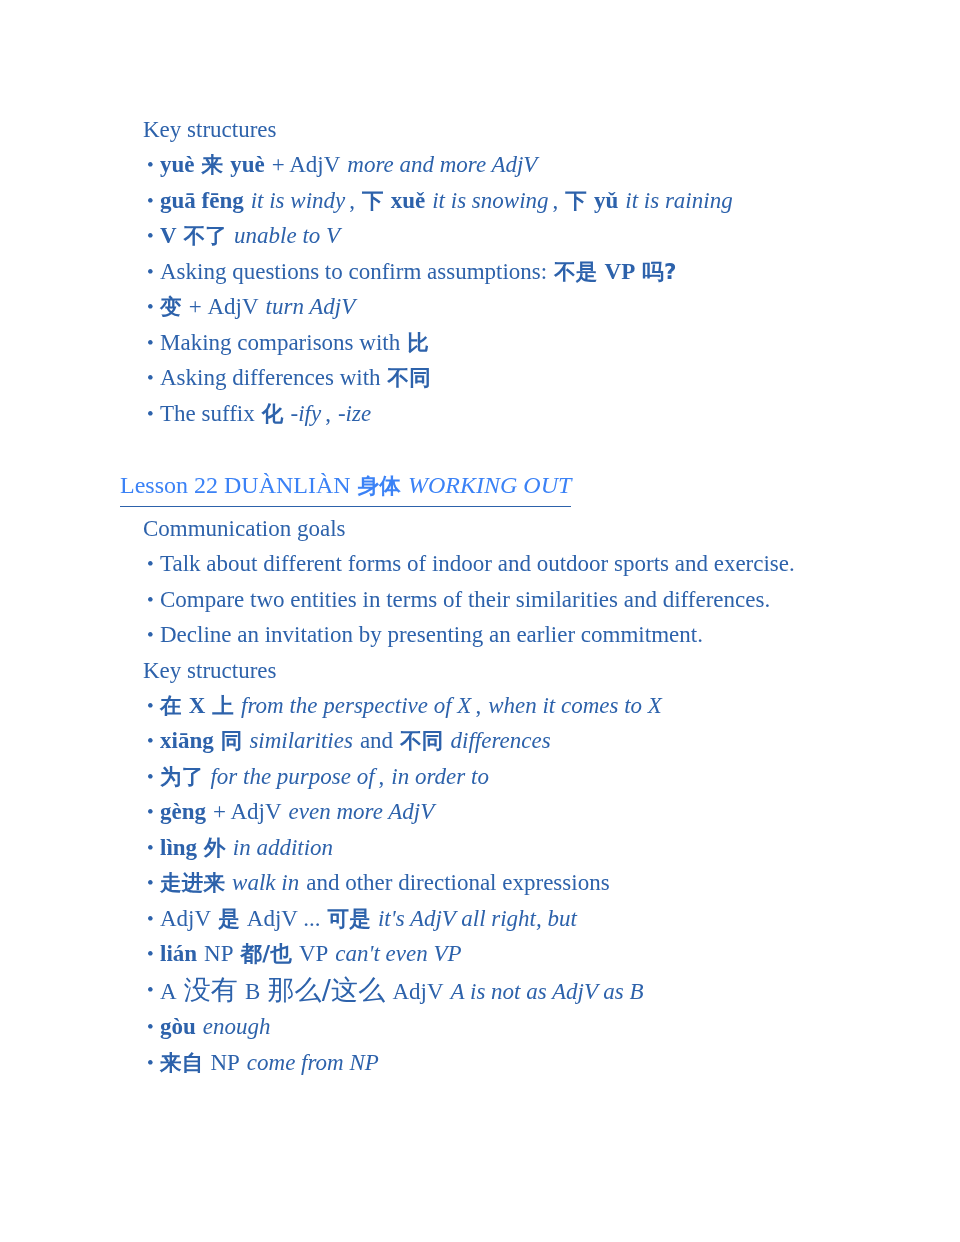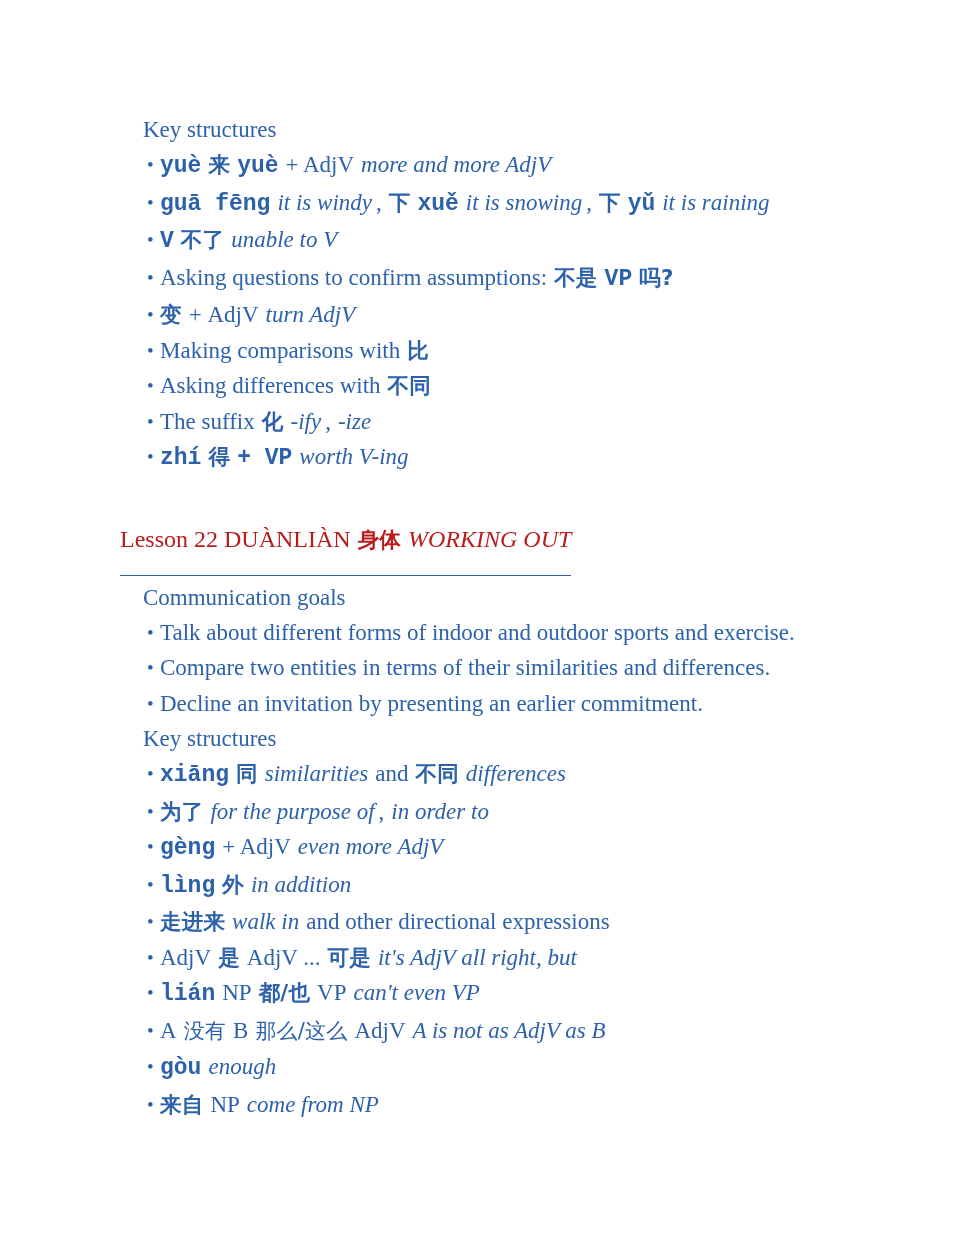--- a/index.html
+++ b/index.html
@@ -56,40 +56,40 @@
     left: 0;
     top: 0;
     font-size: 19px;
     line-height: 35.5px;
     color: #2d62ab;
   }
 
   
   .lesson-heading {
     margin-left: 0;
-    margin-top: 8px;
+    margin-top: 0;
     font-size: 24px;
     line-height: 34px;
-    color: #b91c1c;
+    color: #3b82f6;
     white-space: nowrap;
     display: inline-block;
     border-bottom: 1.6px solid #2d62ab;
-    padding-bottom: 18px;
+    padding-bottom: 3px;
   }
   .lesson-heading-wrap {
     margin-left: 0px;
   }
 
   
-  .b   { font-weight: bold; font-family: Liberation Mono, monospace; }
+  .b   { font-weight: bold; }
   .i   { font-style: italic; text-align: right; }
   .han { font-family: "DejaVu Sans", "Liberation Sans", sans-serif;
          font-size: 21.5px; font-weight: bold; letter-spacing: 0.2px; }
   .han-r { font-family: "DejaVu Sans", "Liberation Sans", sans-serif;
-         font-size: 21px; letter-spacing: 0.2px; }
+         font-size: 27px; letter-spacing: 0.2px; }
   .ital-head { font-style: italic; }
 
   
   .gap-sm { display: inline-block; width: 4px; }
   .gap-md { display: inline-block; width: 7px; }
 
   .spacer-block { height: 37px; }
   .spacer-small { height: 4px; }
 </style>
 </head>
@@ -128,23 +128,20 @@
       </li>
 
       <li class="bullet-item">
         <span>Asking differences with</span><span class="gap-md"></span><span class="han">不同</span>
       </li>
 
       <li class="bullet-item">
         <span>The suffix</span><span class="gap-md"></span><span class="han">化</span><span class="gap-md"></span><span class="i">-ify</span><span class="gap-sm"></span><span>,</span><span class="gap-md"></span><span class="i">-ize</span>
       </li>
 
-      <li class="bullet-item">
-        <span class="b">zhí</span><span class="gap-md"></span><span class="han">得</span><span class="gap-md"></span><span class="b">+ VP</span><span class="gap-md"></span><span class="i">worth V-ing</span>
-      </li>
     </ul>
 
     <div class="spacer-block"></div>
 
     <div class="lesson-heading-wrap">
       <span class="lesson-heading"><span>Lesson 22 DUÀNLIÀN</span><span class="gap-md"></span><span class="han">身体</span><span class="gap-md"></span><span class="ital-head">WORKING OUT</span></span>
     </div>
 
     <div class="spacer-small"></div>
 
@@ -159,20 +156,23 @@
       </li>
       <li class="bullet-item">
         <span>Decline an invitation by presenting an earlier commitment.</span>
       </li>
     </ul>
 
     <div class="section-label">Key structures</div>
 
     <ul class="bullet-list">
 
+      <li class="bullet-item">
+        <span class="han">在</span><span class="gap-md"></span><span class="b">X</span><span class="gap-md"></span><span class="han">上</span><span class="gap-md"></span><span class="i">from the perspective of X</span><span class="gap-sm"></span><span>,</span><span class="gap-md"></span><span class="i">when it comes to X</span>
+      </li>
 
       <li class="bullet-item">
         <span class="b">xiāng</span><span class="gap-md"></span><span class="han">同</span><span class="gap-md"></span><span class="i">similarities</span><span class="gap-md"></span><span>and</span><span class="gap-md"></span><span class="han">不同</span><span class="gap-md"></span><span class="i">differences</span>
       </li>
 
       <li class="bullet-item">
         <span class="han">为了</span><span class="gap-md"></span><span class="i">for the purpose of</span><span class="gap-sm"></span><span>,</span><span class="gap-md"></span><span class="i">in order to</span>
       </li>
 
       <li class="bullet-item">

